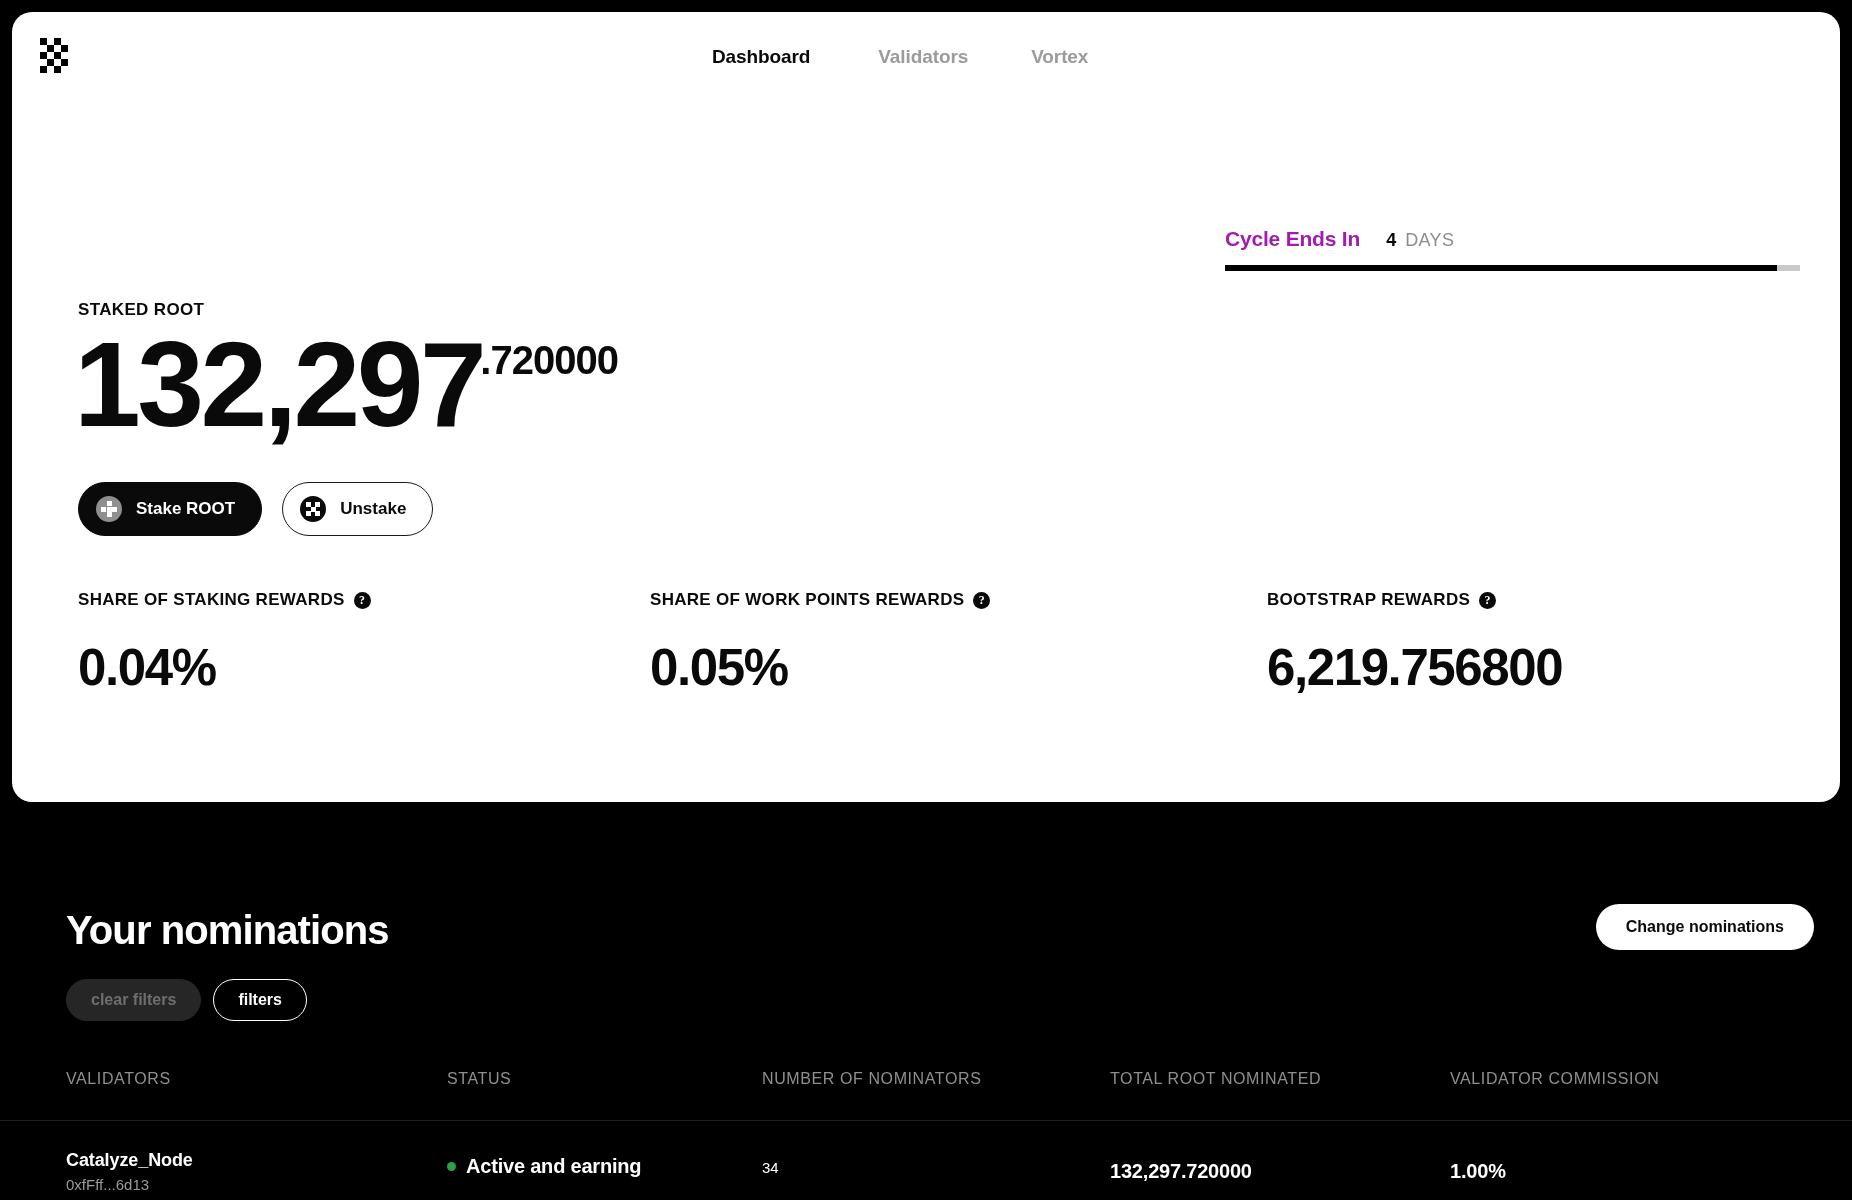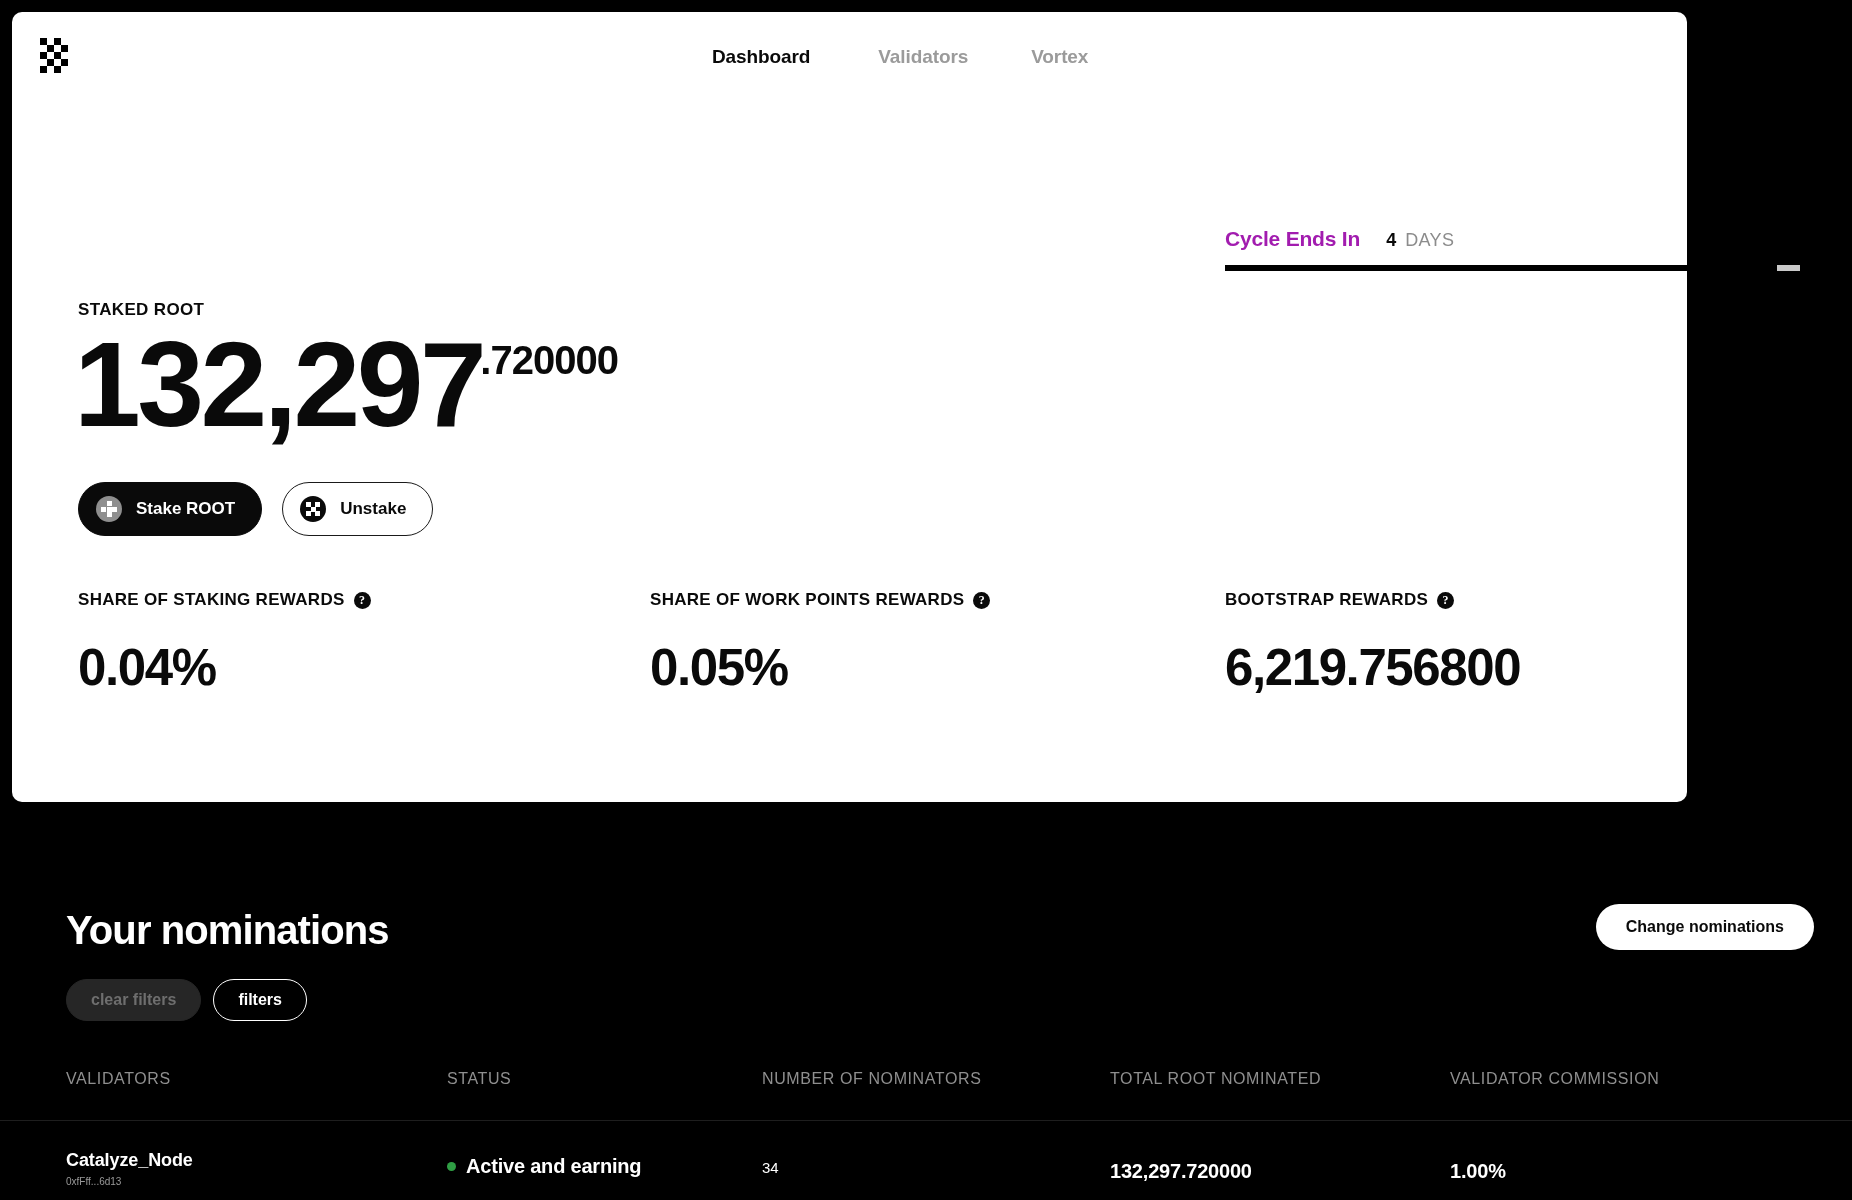--- a/index.html
+++ b/index.html
@@ -17,24 +17,24 @@
     width: 1852px;
     height: 1200px;
     background: #000000;
   }
 
   
   .white-card {
     position: absolute;
     left: 12px;
     top: 12px;
-    width: 1675px;
+    width: 1828px;
     height: 790px;
     background: #ffffff;
-    border-radius: 10px;
+    border-radius: 20px;
   }
 
   
   .topnav {
     position: absolute;
     left: 0; top: 0;
     width: 100%;
     height: 92px;
     display: flex;
     align-items: center;
@@ -227,21 +227,21 @@
   .metrics {
     position: absolute;
     top: 578px;
     left: 0;
     width: 100%;
     height: 130px;
   }
   .metric { position: absolute; top: 0; }
   .metric.m1 { left: 66px; }
   .metric.m2 { left: 638px; }
-  .metric.m3 { left: 1213px; }
+  .metric.m3 { left: 1255px; }
   .metric-head {
     display: flex;
     align-items: center;
     gap: 9px;
     font-size: 17px;
     font-weight: 700;
     letter-spacing: 0.3px;
     color: #0a0a0a;
     white-space: nowrap;
   }
@@ -355,21 +355,21 @@
   }
   .td-name {
     font-size: 18px;
     font-weight: 700;
     color: #ffffff;
     letter-spacing: -0.1px;
     white-space: nowrap;
   }
   .td-sub {
     margin-top: 5px;
-    font-size: 10px;
+    font-size: 15px;
     font-weight: 400;
     color: #9a9a9a;
     white-space: nowrap;
   }
   .status {
     display: flex;
     align-items: center;
     gap: 10px;
     margin-top: 5px;
   }

